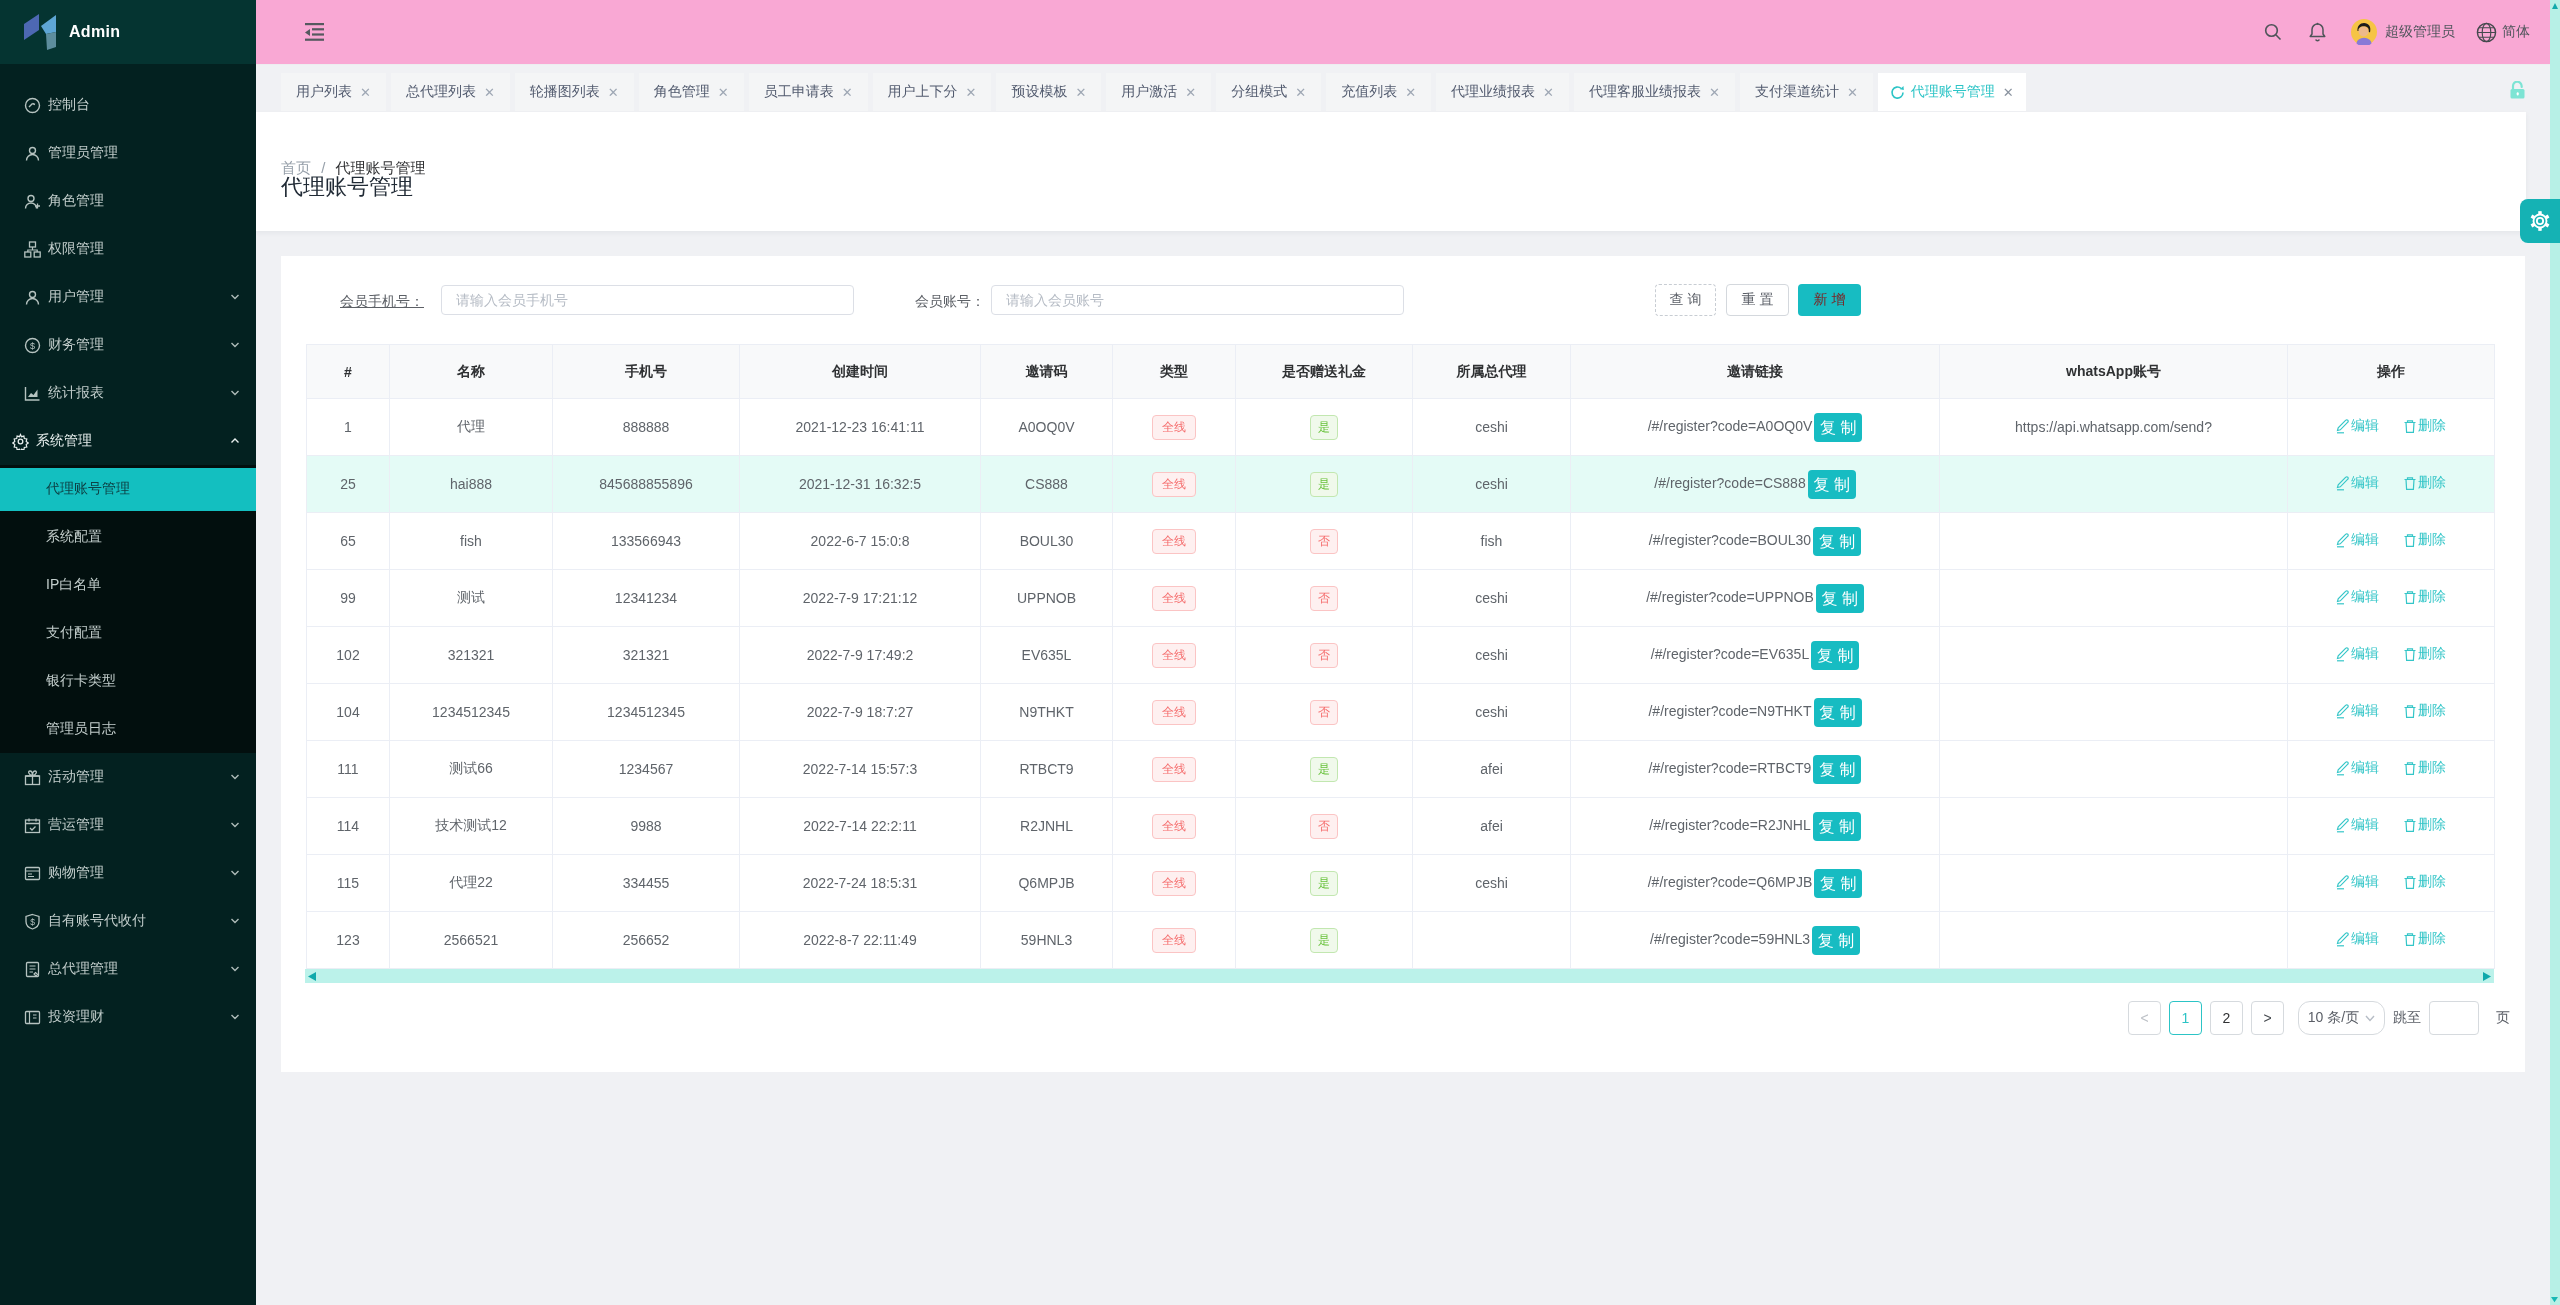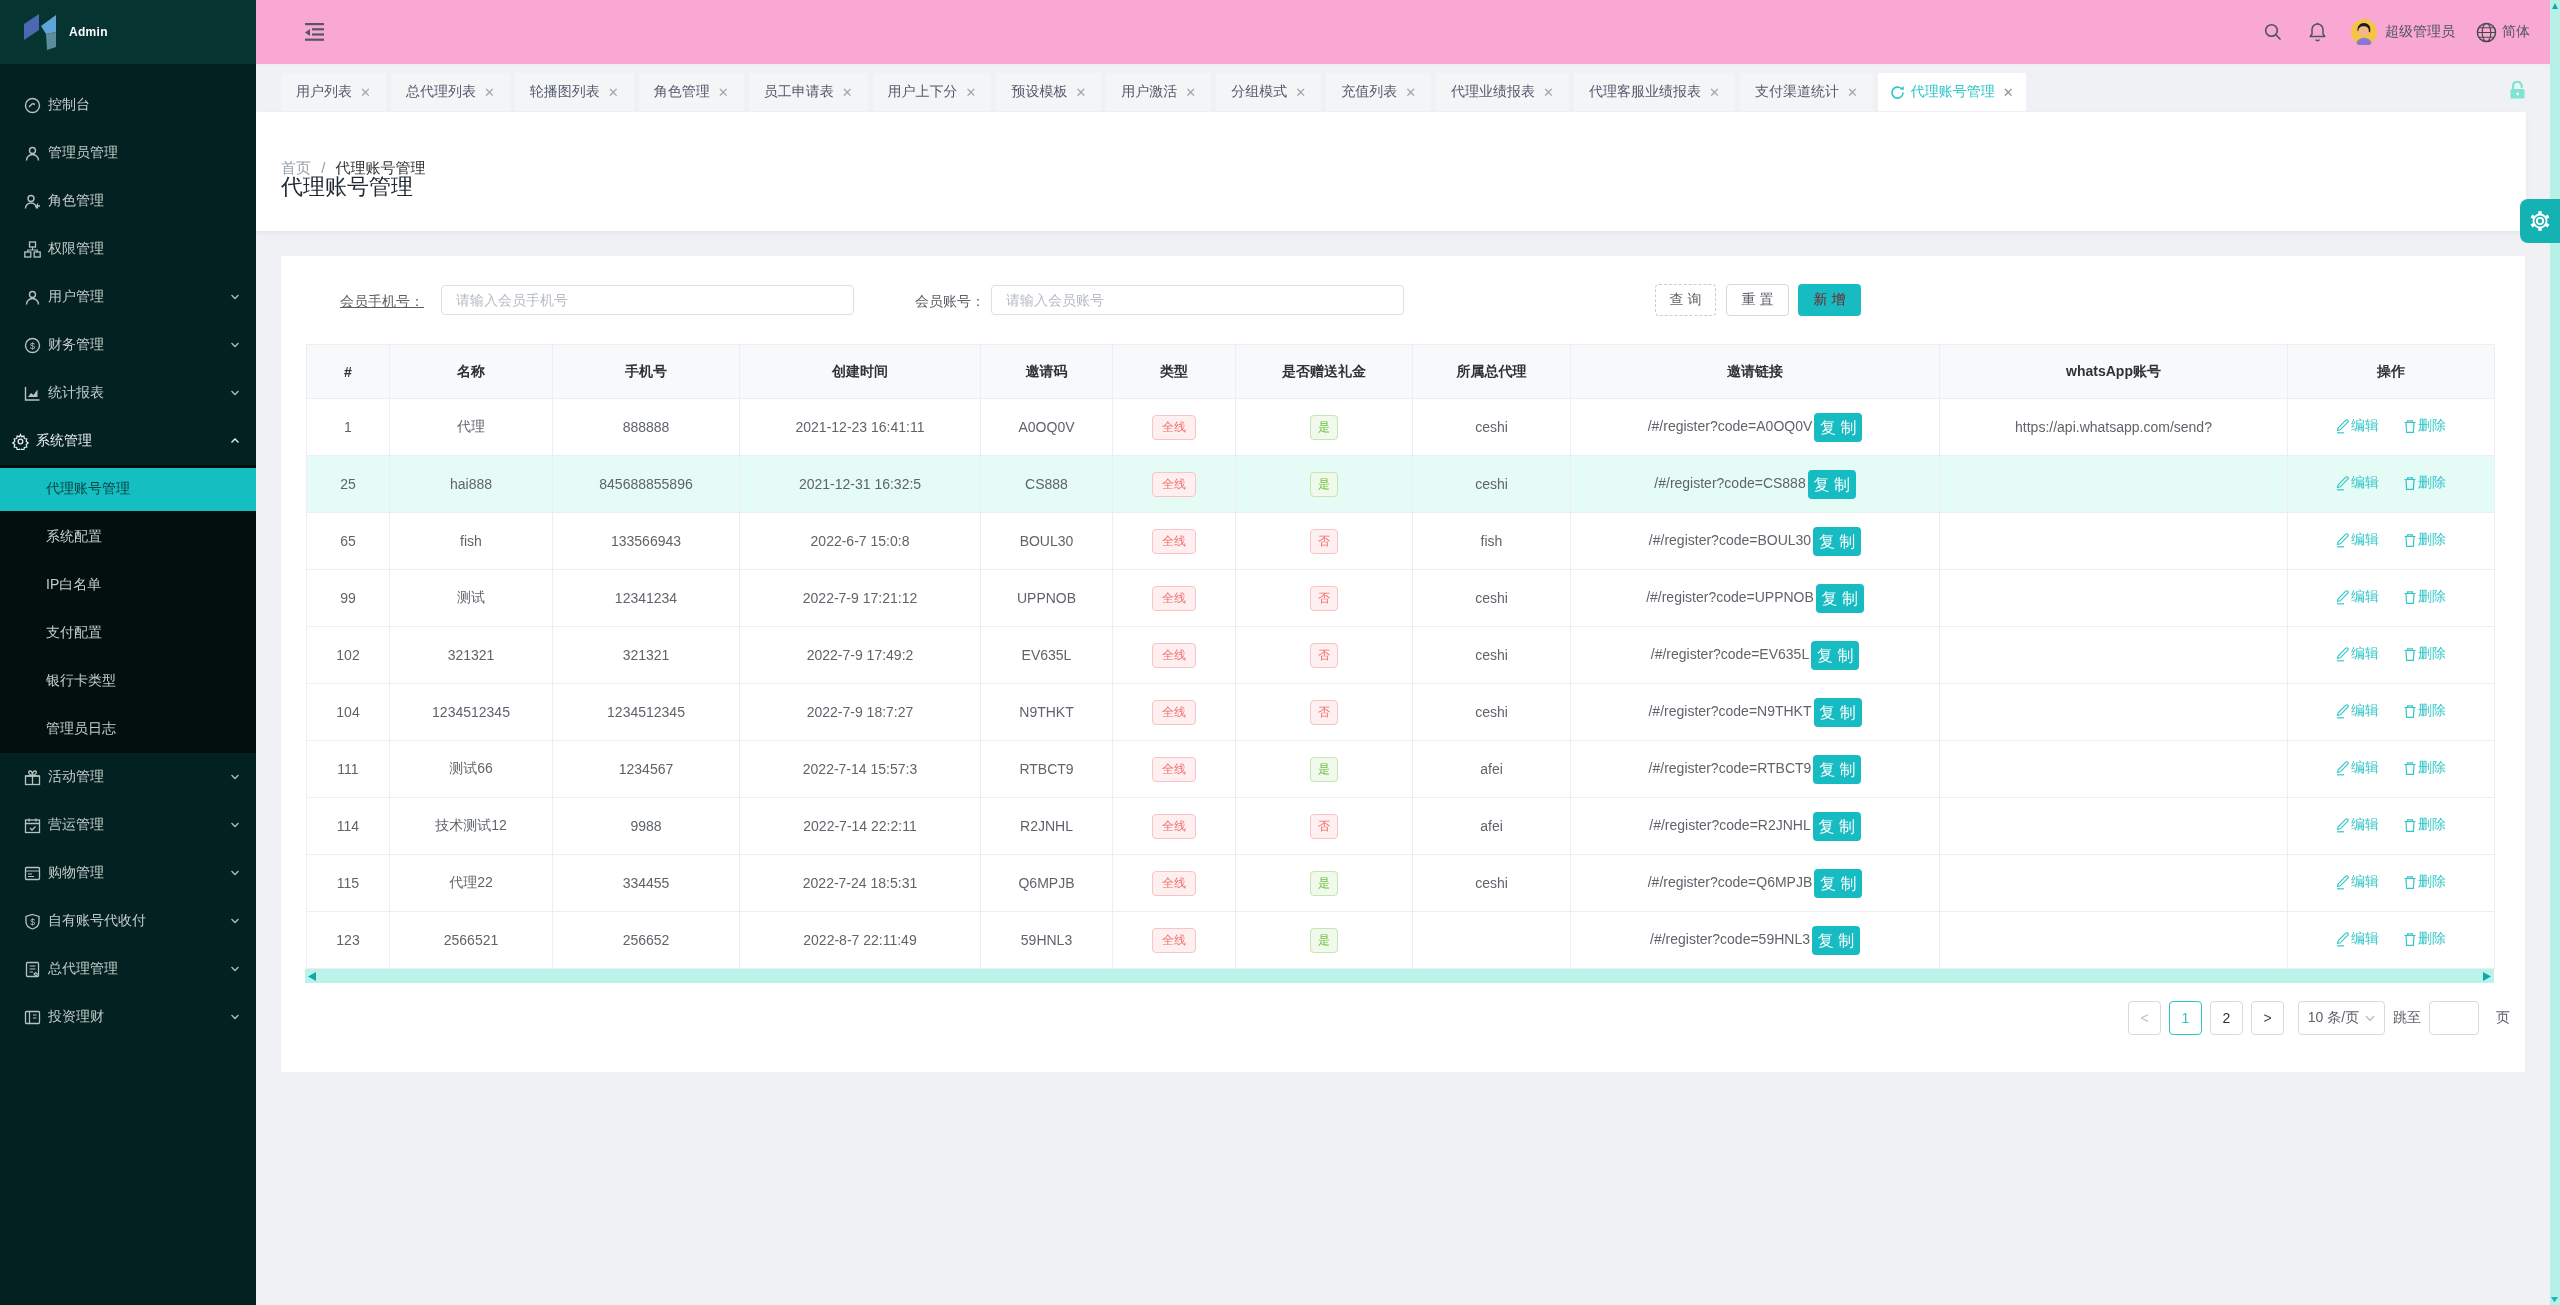--- a/index.html
+++ b/index.html
@@ -1,21 +1,21 @@
 <!DOCTYPE html>
 <html><head>
 <meta charset="utf-8">
 <style>
 * { margin:0; padding:0; box-sizing:border-box; }
 html,body { width:2560px; height:1305px; overflow:hidden; font-family:"Liberation Sans",sans-serif; background:#fff; }
 
 
 #sidebar { position:absolute; left:0; top:0; width:256px; height:1305px; background:#032120; z-index:5; }
 #logo { height:64px; background:#053431; display:flex; align-items:center; padding-left:24px; }
-#logo .name { color:#fff; font-size:12px; font-weight:bold; margin-left:12px; letter-spacing:0.3px; }
+#logo .name { color:#fff; font-size:16px; font-weight:bold; margin-left:12px; letter-spacing:0.3px; }
 .menu { padding-top:17px; }
 .mi { height:48px; display:flex; align-items:center; padding:0 16px 0 24px; color:#c3cecc; font-size:14px; position:relative; }
 .mi .ic { width:17px; height:17px; margin-right:7px; flex:0 0 17px; }
 .mi .txt { flex:1; }
 .mi .ar { width:10px; height:10px; }
 .sub { background:#020f0e; }
 .sub .mi { padding-left:46px; }
 .mi.active { background:linear-gradient(#13bfc0,#13bfc0) center/100% 43px no-repeat; color:#0d4245; }
 .mi.bold { color:#e8efee;padding-left:12px; }
 
@@ -65,21 +65,21 @@
 #hscroll { position:absolute; left:305px; top:969px; width:2189px; height:14px; background:#bbf2ea; z-index:3; }
 #hscroll .tL, #hscroll .tR { position:absolute; top:2.5px; }
 #hscroll .tL { left:3px; }
 #hscroll .tR { right:3px; }
 
 
 #pager { position:absolute; top:1001px; left:2128px; height:34px; display:flex; align-items:center; z-index:3; font-size:14px; color:#5a5e66; }
 .pbtn { width:33px; height:34px; border:1px solid #d6dade; border-radius:4px; background:#fff; display:flex; align-items:center; justify-content:center; margin-right:8px; color:#82878d; }
 .pbtn.num { color:#5a5e66; }
 .pbtn.cur { border-color:#2cc4c6; color:#2cc4c6; }
-.psel { width:87px; height:34px; border:1px solid #d6dade; border-radius:4px; background:#fff; display:flex; align-items:center; justify-content:center; margin:0 8px 0 14px; gap:6px; }
+.psel { width:87px; height:34px; border:1px solid #d6dade; border-radius:12px; background:#fff; display:flex; align-items:center; justify-content:center; margin:0 8px 0 14px; gap:6px; }
 .pinp { width:50px; height:34px; border:1px solid #d6dade; border-radius:4px; background:#fff; margin:0 17px 0 8px; }
 
 
 #vscroll { position:absolute; left:2550px; top:0; width:10px; height:1305px; background:#b7f0e6; z-index:6; }
 #gear { position:absolute; left:2520px; top:199px; width:40px; height:44px; background:#15b2b4; border-radius:8px 0 0 8px; display:flex; align-items:center; justify-content:center; z-index:7; }
 </style>
 </head>
 <body>
 
 <div id="graybg"></div>

